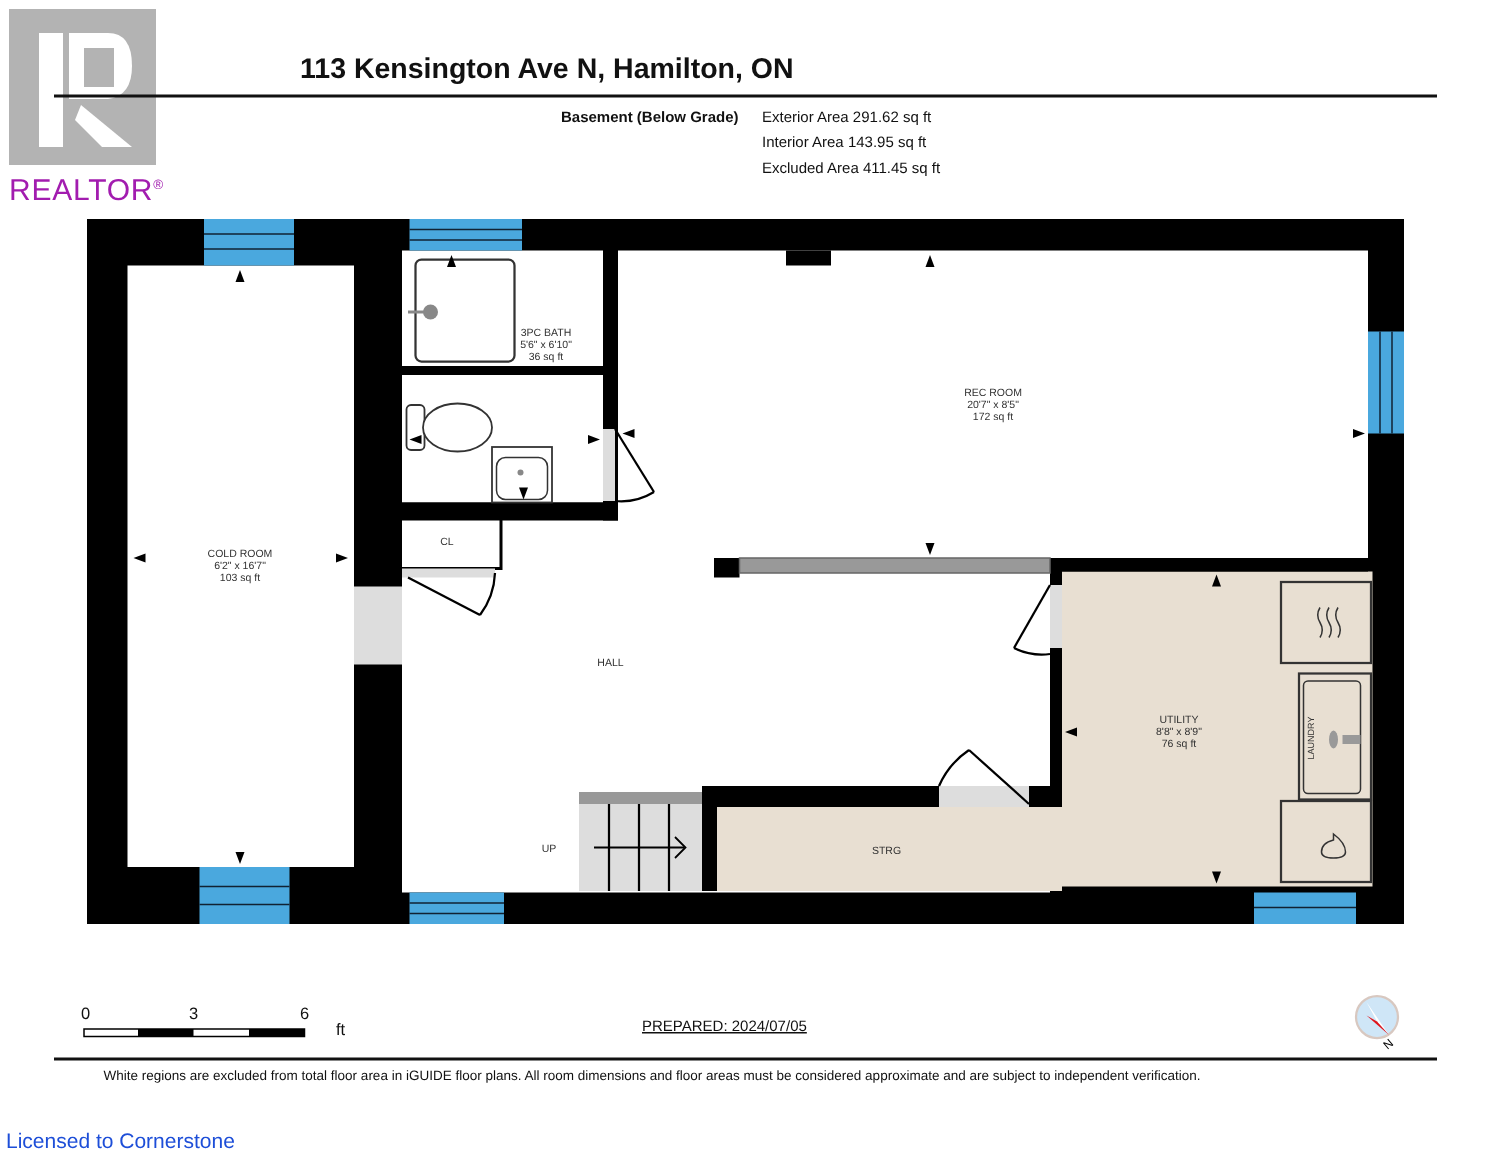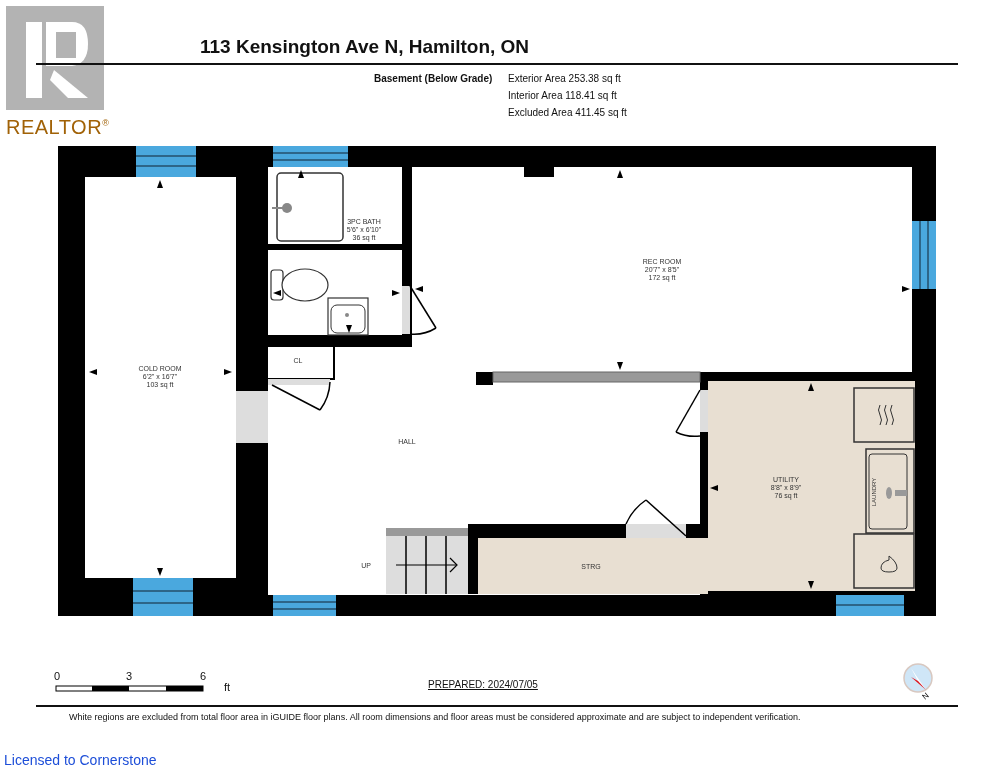--- a/index.html
+++ b/index.html
@@ -1,19 +1,19 @@
 <!DOCTYPE html>
 <html><head>
 <meta charset="utf-8">
 <style>
   html, body { margin:0; padding:0; background:#ffffff; }
   body { width:994px; height:768px; position:relative; overflow:hidden; font-family:"Liberation Sans", sans-serif; color:#111; }
   .logo { position:absolute; left:6px; top:6px; width:100px; }
   .logo-box { width:98px; height:104px; background:#b3b3b3; position:relative; }
-  .logo-text { font-size:20px; color:#a16207; letter-spacing:0.5px; margin-top:2px; line-height:22px; }
+  .logo-text { font-size:20px; color:#a21caf; letter-spacing:0.5px; margin-top:2px; line-height:22px; }
   .logo-text sup { font-size:9px; }
   .title { position:absolute; left:200px; top:36px; width:600px; text-align:left; font-weight:bold; font-size:19px; }
   .title-rule { position:absolute; left:36px; top:63px; width:922px; height:2px; background:#111; }
   .areas { position:absolute; top:70px; left:374px; font-size:10px; line-height:17px; }
   .areas .lbl { position:absolute; left:0; top:0; font-weight:bold; white-space:nowrap; }
   .areas .vals { position:absolute; left:134px; top:0; white-space:nowrap; }
   .plan { position:absolute; left:0; top:0; }
   .prepared { position:absolute; left:428px; top:679px; font-size:10px;text-decoration:underline; }
   .foot-rule { position:absolute; left:36px; top:705px; width:922px; height:2px; background:#111; }
   .disclaimer { position:absolute; left:40px; top:712px; font-size:9px; white-space:nowrap;margin-left:29px; }
@@ -35,22 +35,22 @@
     </svg>
   </div>
   <div class="logo-text"><span>REALTOR</span><sup>®</sup></div>
 </div>
 
 <div class="title">113 Kensington Ave N, Hamilton, ON</div>
 <div class="title-rule"></div>
 <div class="areas">
   <div class="lbl">Basement (Below Grade)</div>
   <div class="vals">
-    <div>Exterior Area 253.38 sq ft</div>
-    <div>Interior Area 118.41 sq ft</div>
+    <div>Exterior Area 291.62 sq ft</div>
+    <div>Interior Area 143.95 sq ft</div>
     <div>Excluded Area 411.45 sq ft</div>
   </div>
 </div>
 
 <svg class="plan" width="994" height="768" viewBox="0 0 994 768">
 
   <g>
 
     <rect x="58" y="146" width="208" height="470" fill="#000"></rect>
 

